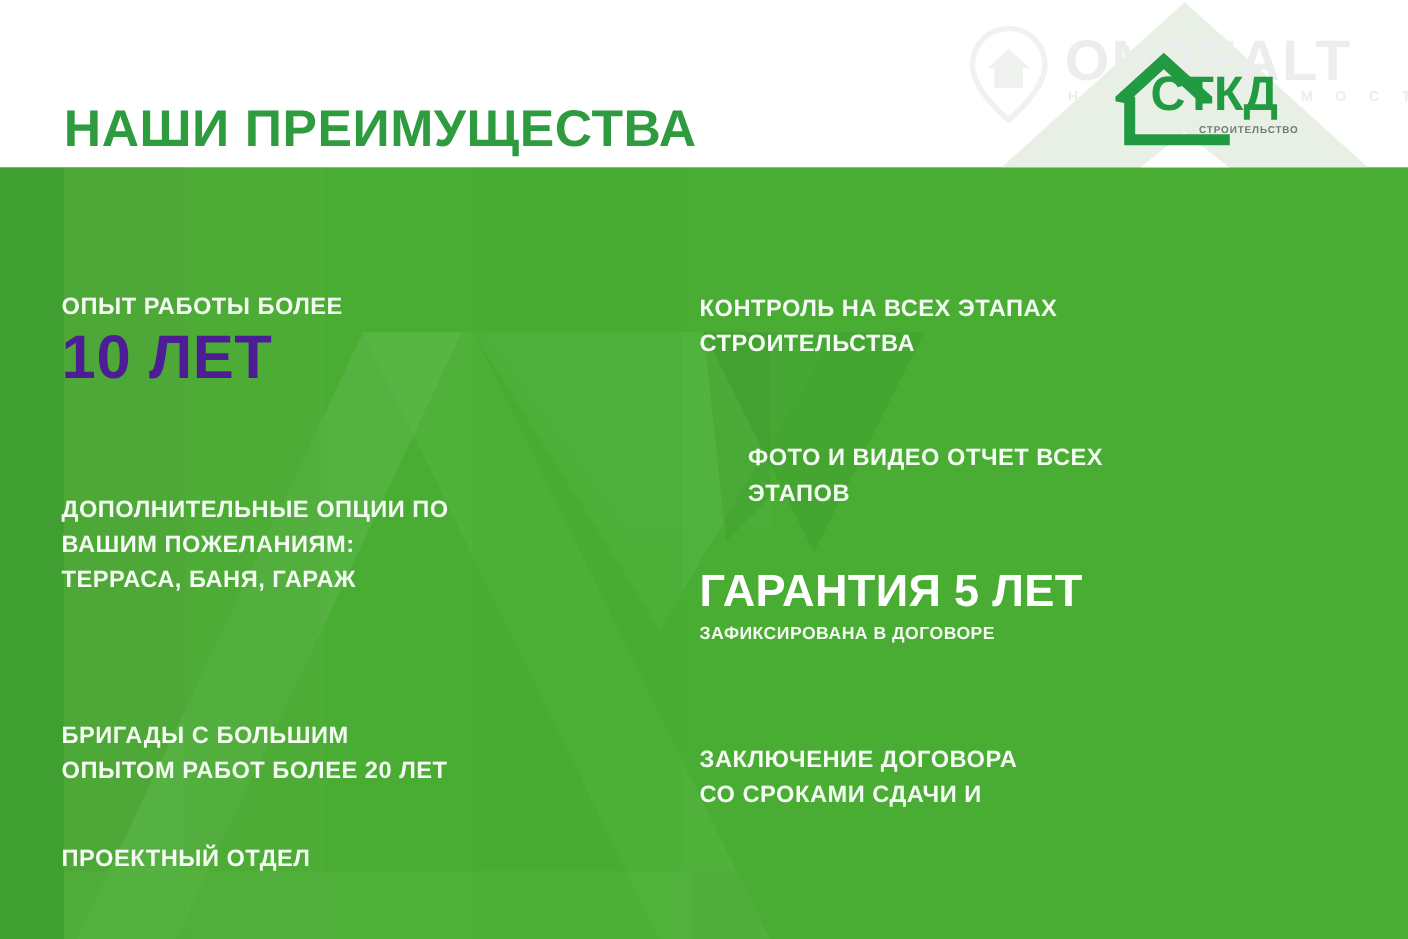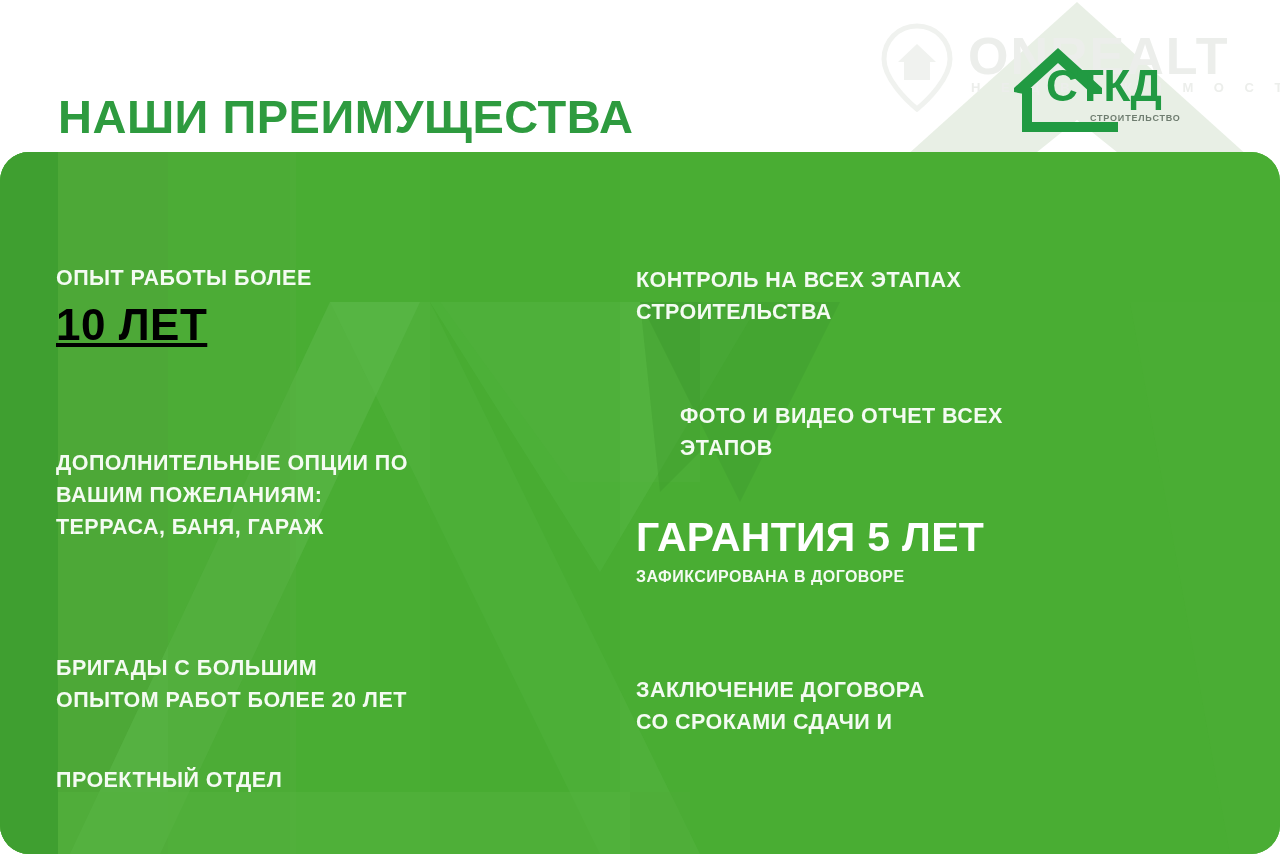--- a/index.html
+++ b/index.html
@@ -131,21 +131,20 @@
 
   
   .body-green {
     position: absolute;
     left: 0;
     top: 152px;
     width: 1280px;
     height: 702px;
     background: #49ad33;
     overflow: hidden;
-    border-radius: 29px;
   }
   .bg-layer {
     position: absolute;
     left: 0; top: 0;
     width: 1280px; height: 702px;
     pointer-events: none;
   }
 
   
   .col {
@@ -160,25 +159,24 @@
 
   .line {
     font-size: 21.5px;
     font-weight: bold;
     letter-spacing: 0.45px;
     line-height: 32px;
     color: #f4fbf2;
     white-space: nowrap;
   }
   .line.big {
-    font-size: 44px;
+    font-size: 56px;
     line-height: 62px;
     letter-spacing: 0.5px;
-    color: #000000;
-    text-decoration: underline;
+    color: #4c1d95;
   }
   .line.xl {
     font-size: 41px;
     line-height: 50px;
     letter-spacing: 0.3px;
     color: #ffffff;
     text-align: center;
   }
   .line.sub {
     font-size: 16px;

